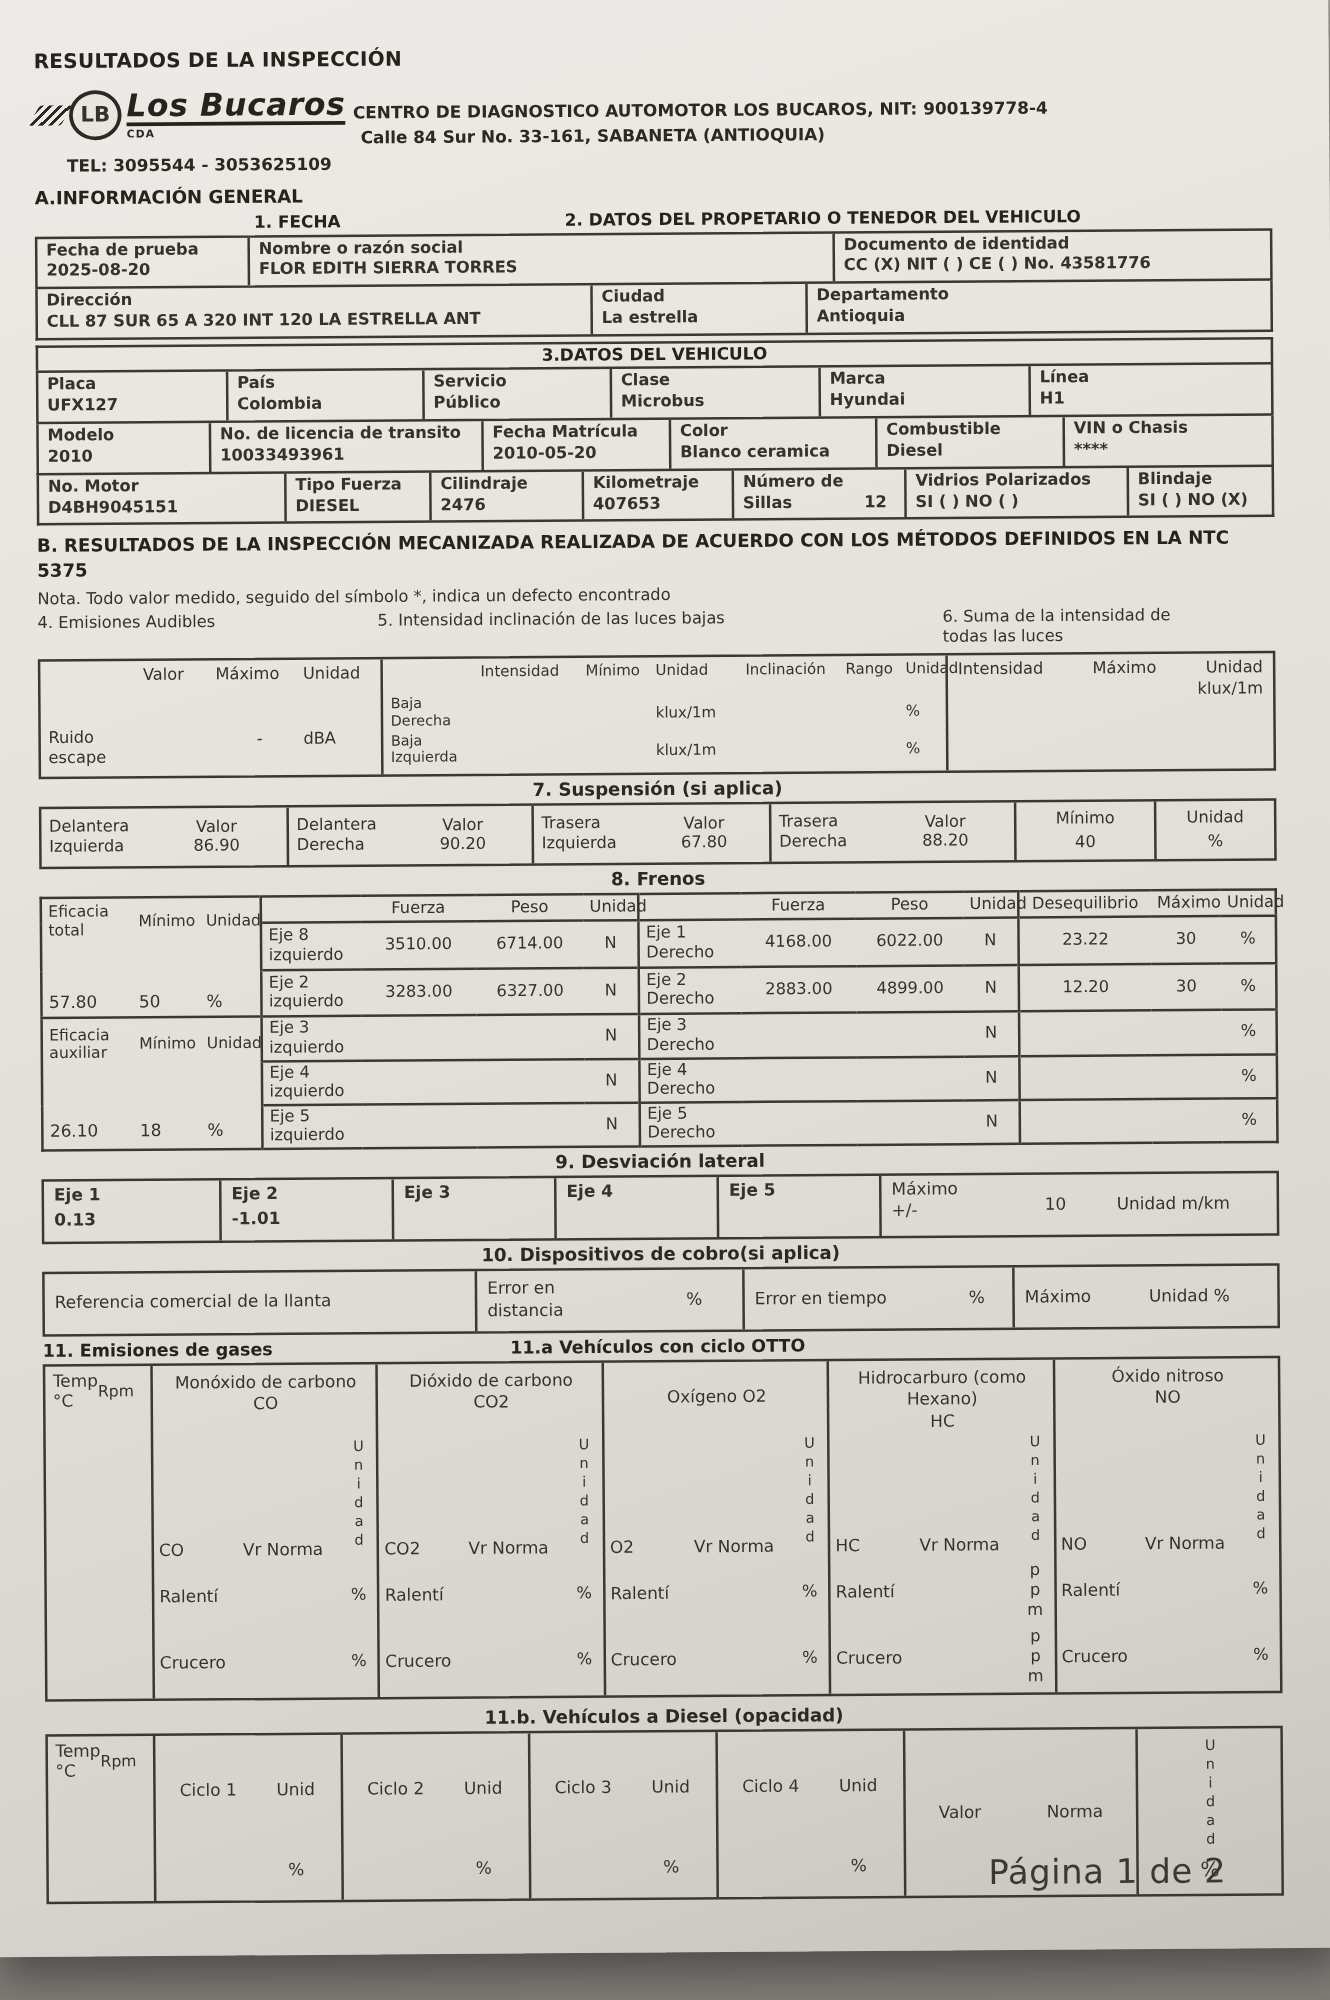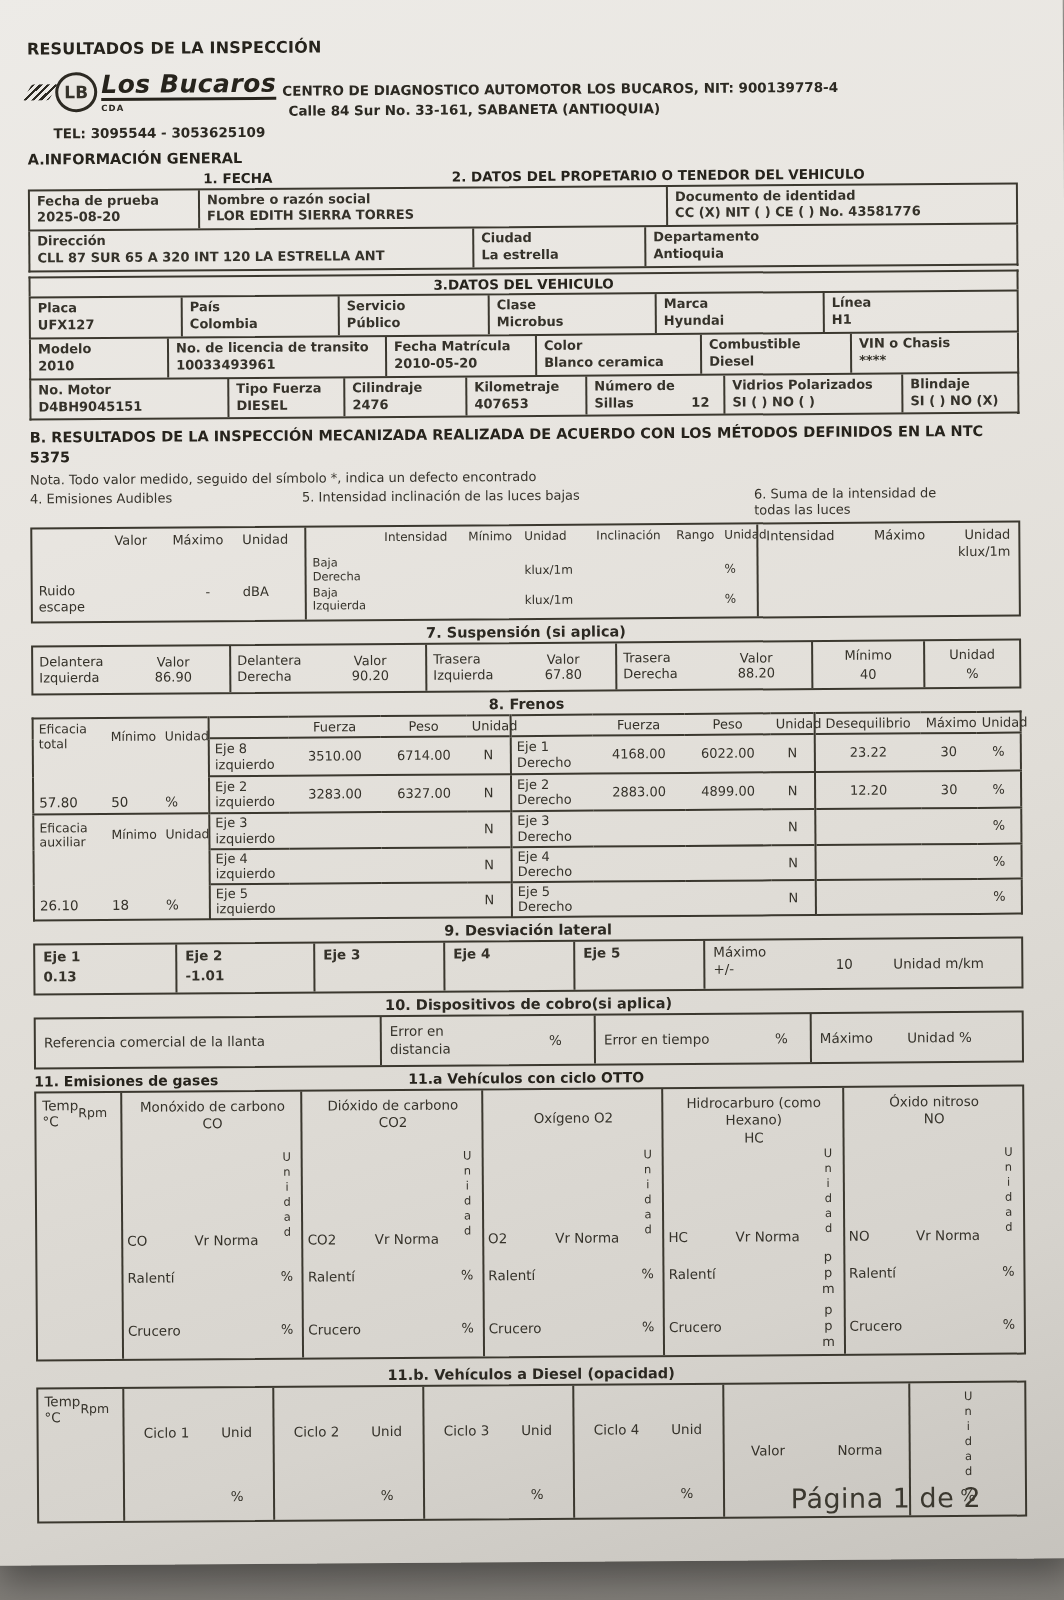--- a/index.html
+++ b/index.html
@@ -543,21 +543,21 @@
     <div class="spread">
       <span style="max-width:90px;line-height:1.3">Error en distancia</span>
       <span style="margin-right:24px">%</span>
     </div>
     <div class="spread">
       <span>Error en tiempo</span>
       <span style="margin-right:14px">%</span>
     </div>
     <div class="spread">
       <span>Máximo</span>
-      <span style="margin-right:42px">Unidad %</span>
+      <span style="margin-right:30px">Unidad %</span>
     </div>
   </div>
 
   <div class="g-heads">
     <div>11. Emisiones de gases</div>
     <div class="gh2">11.a Vehículos con ciclo OTTO</div>
   </div>
   <div class="gastab box">
     <div class="tempcell">
       <span>Temp</span>

